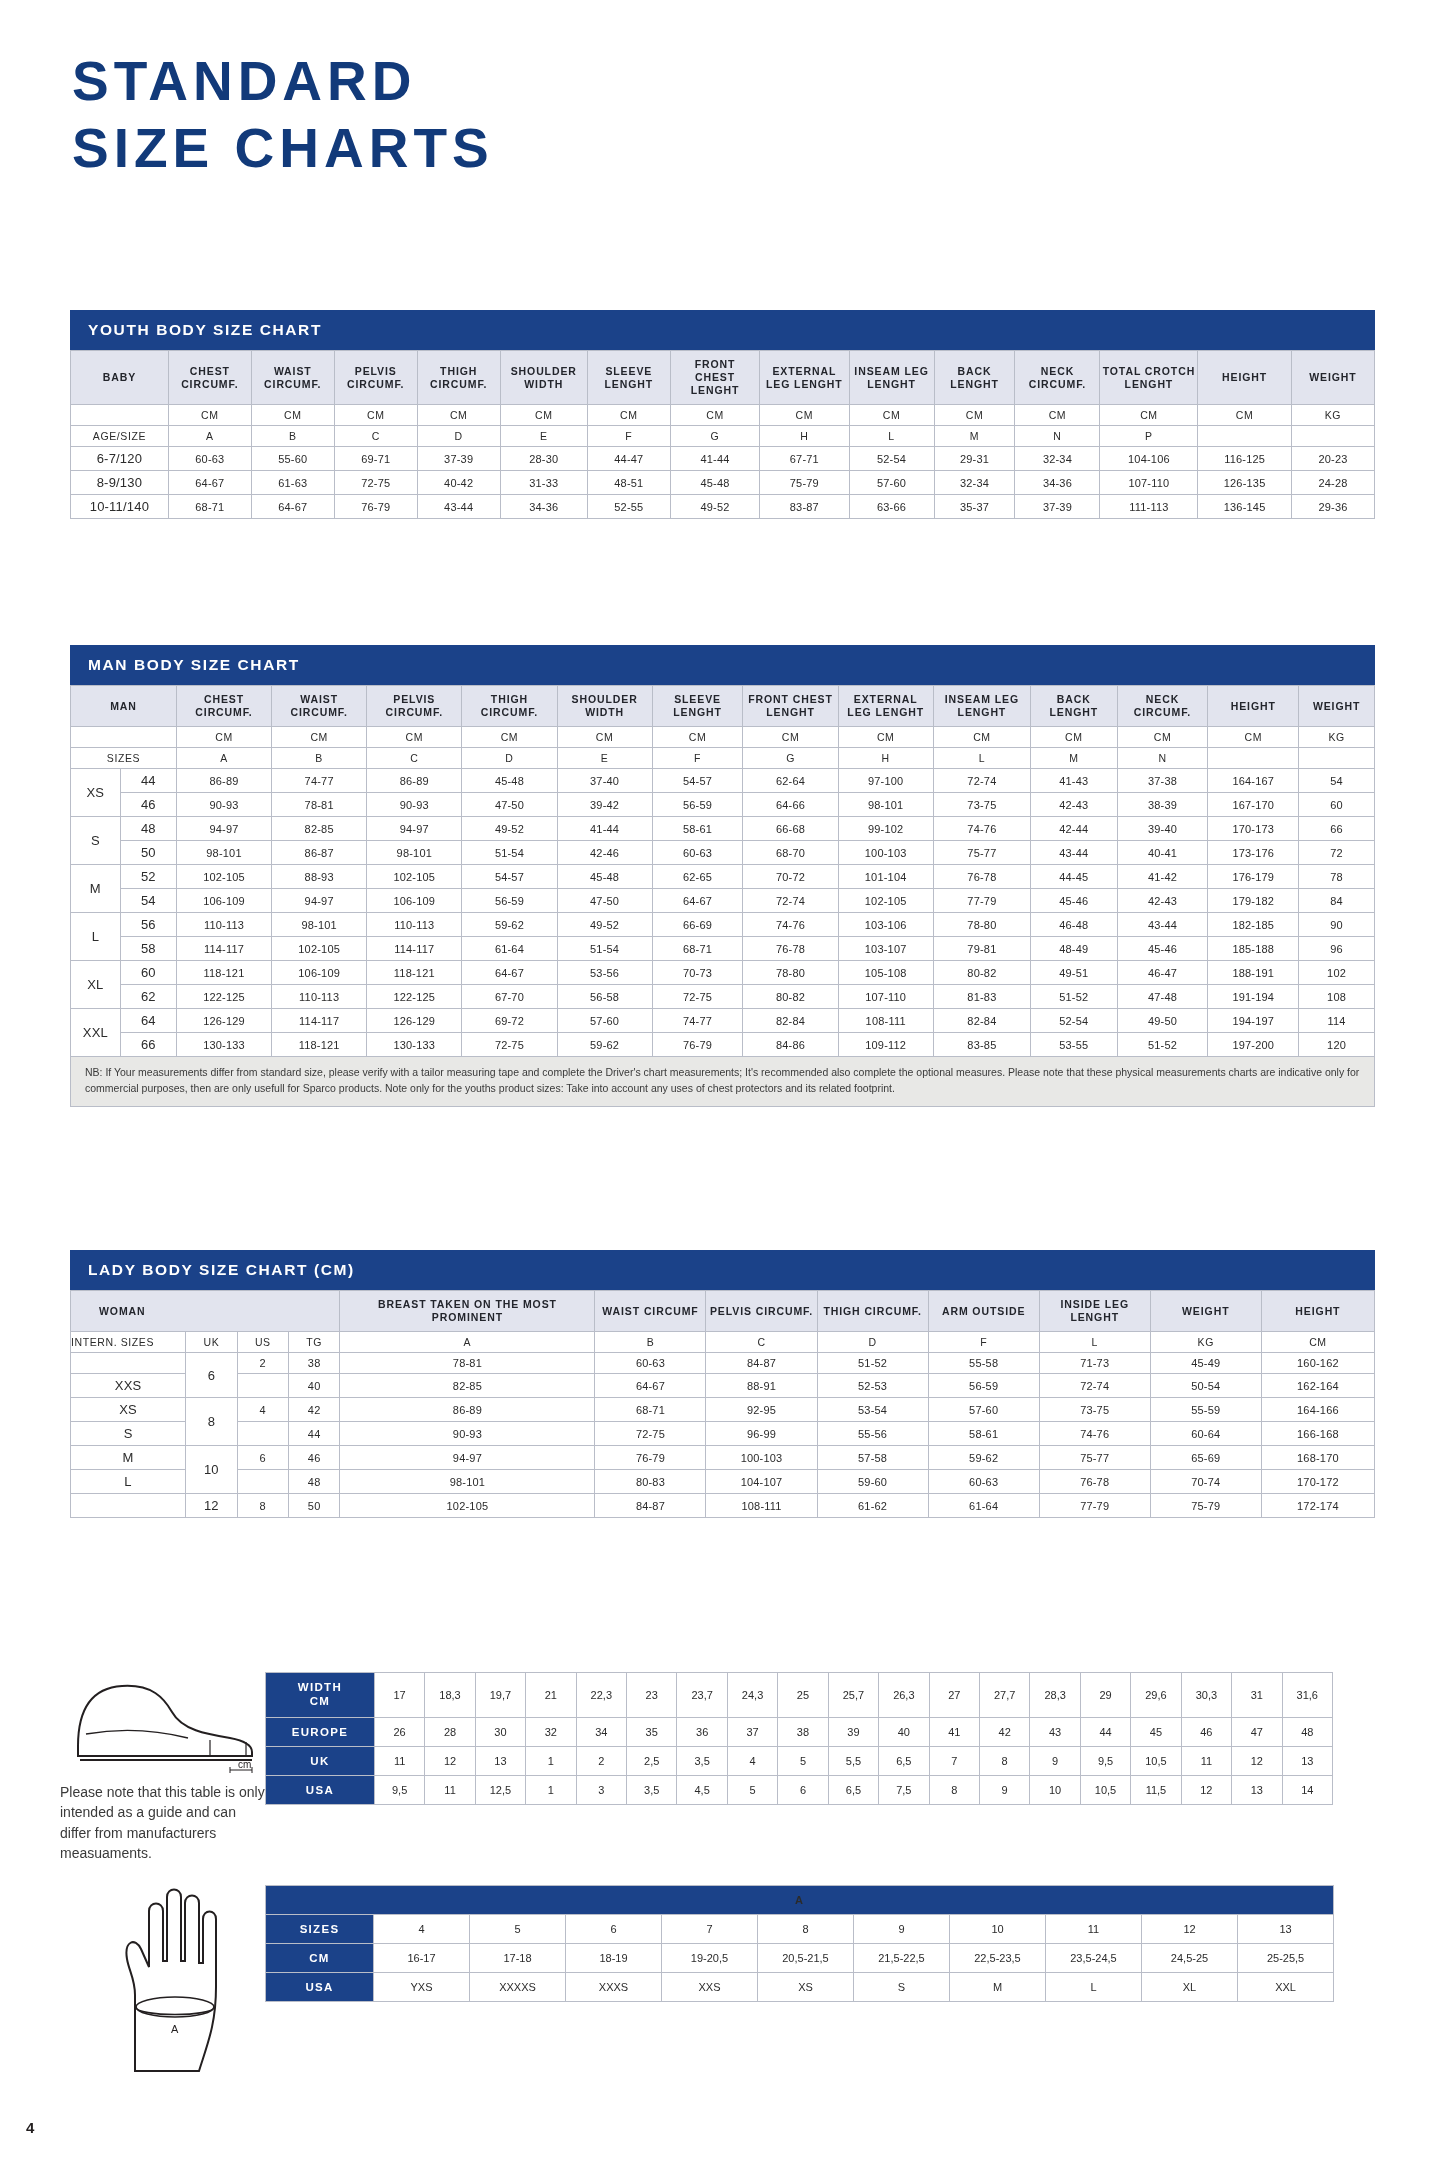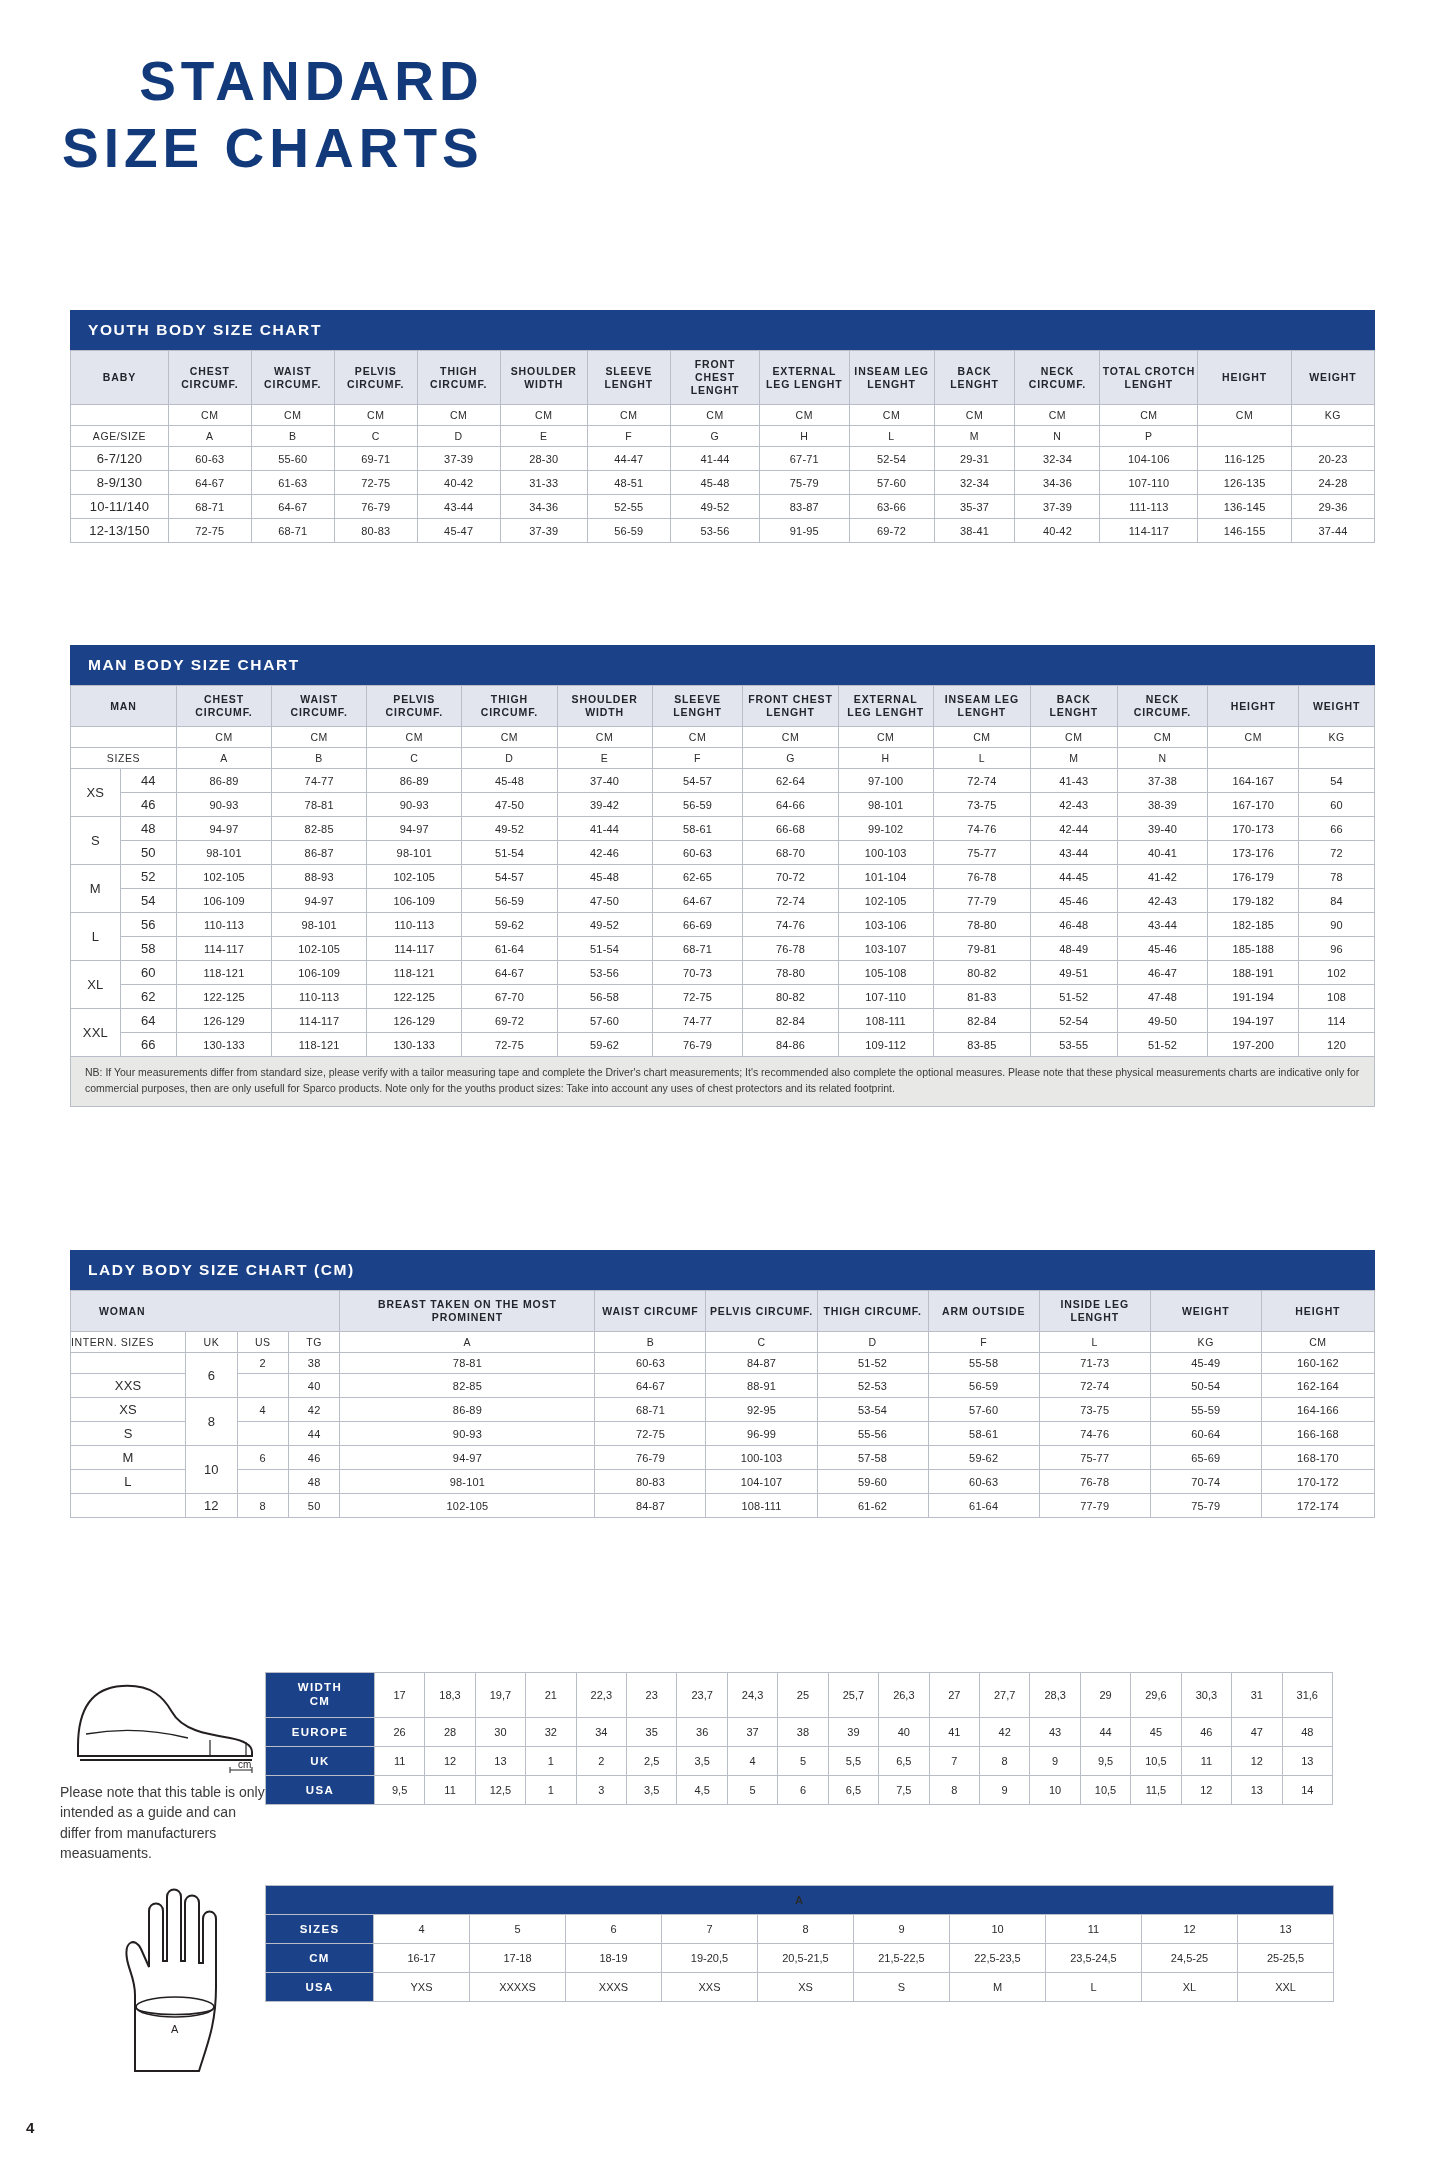--- a/index.html
+++ b/index.html
@@ -14,28 +14,27 @@
   }
   .page {
     position: relative;
     width: 1445px;
     height: 2162px;
     padding: 0;
   }
   
   .title {
     position: absolute;
-    left: 62px;
+    left: 72px;
     top: 48px;
     color: #123a7a;
     font-weight: 800;
     font-size: 55px;
     line-height: 1.22;
     letter-spacing: 5px;
-    text-align: right;
   }
   .title .l2 { display: block; }
 
   
   .block { position: absolute; }
   .band {
     background: #1b4289;
     color: #ffffff;
     font-size: 15.5px;
     font-weight: 700;
@@ -246,37 +245,20 @@
             <td>52-55</td>
             <td>49-52</td>
             <td>83-87</td>
             <td>63-66</td>
             <td>35-37</td>
             <td>37-39</td>
             <td>111-113</td>
             <td>136-145</td>
             <td>29-36</td>
           </tr>
-          <tr>
-            <td class="sidecell">12-13/150</td>
-            <td>72-75</td>
-            <td>68-71</td>
-            <td>80-83</td>
-            <td>45-47</td>
-            <td>37-39</td>
-            <td>56-59</td>
-            <td>53-56</td>
-            <td>91-95</td>
-            <td>69-72</td>
-            <td>38-41</td>
-            <td>40-42</td>
-            <td>114-117</td>
-            <td>146-155</td>
-            <td>37-44</td>
-          </tr>
         </tbody>
       </table>
   </div>
 
   <div class="block" id="man-block" style="left:70px; top:645px; width:1305px;">
     <div class="band">MAN BODY SIZE CHART</div>
     <table class="grid" id="man-table">
         <colgroup>
           <col style="width: 46px;">
           <col style="width: 52px;">

